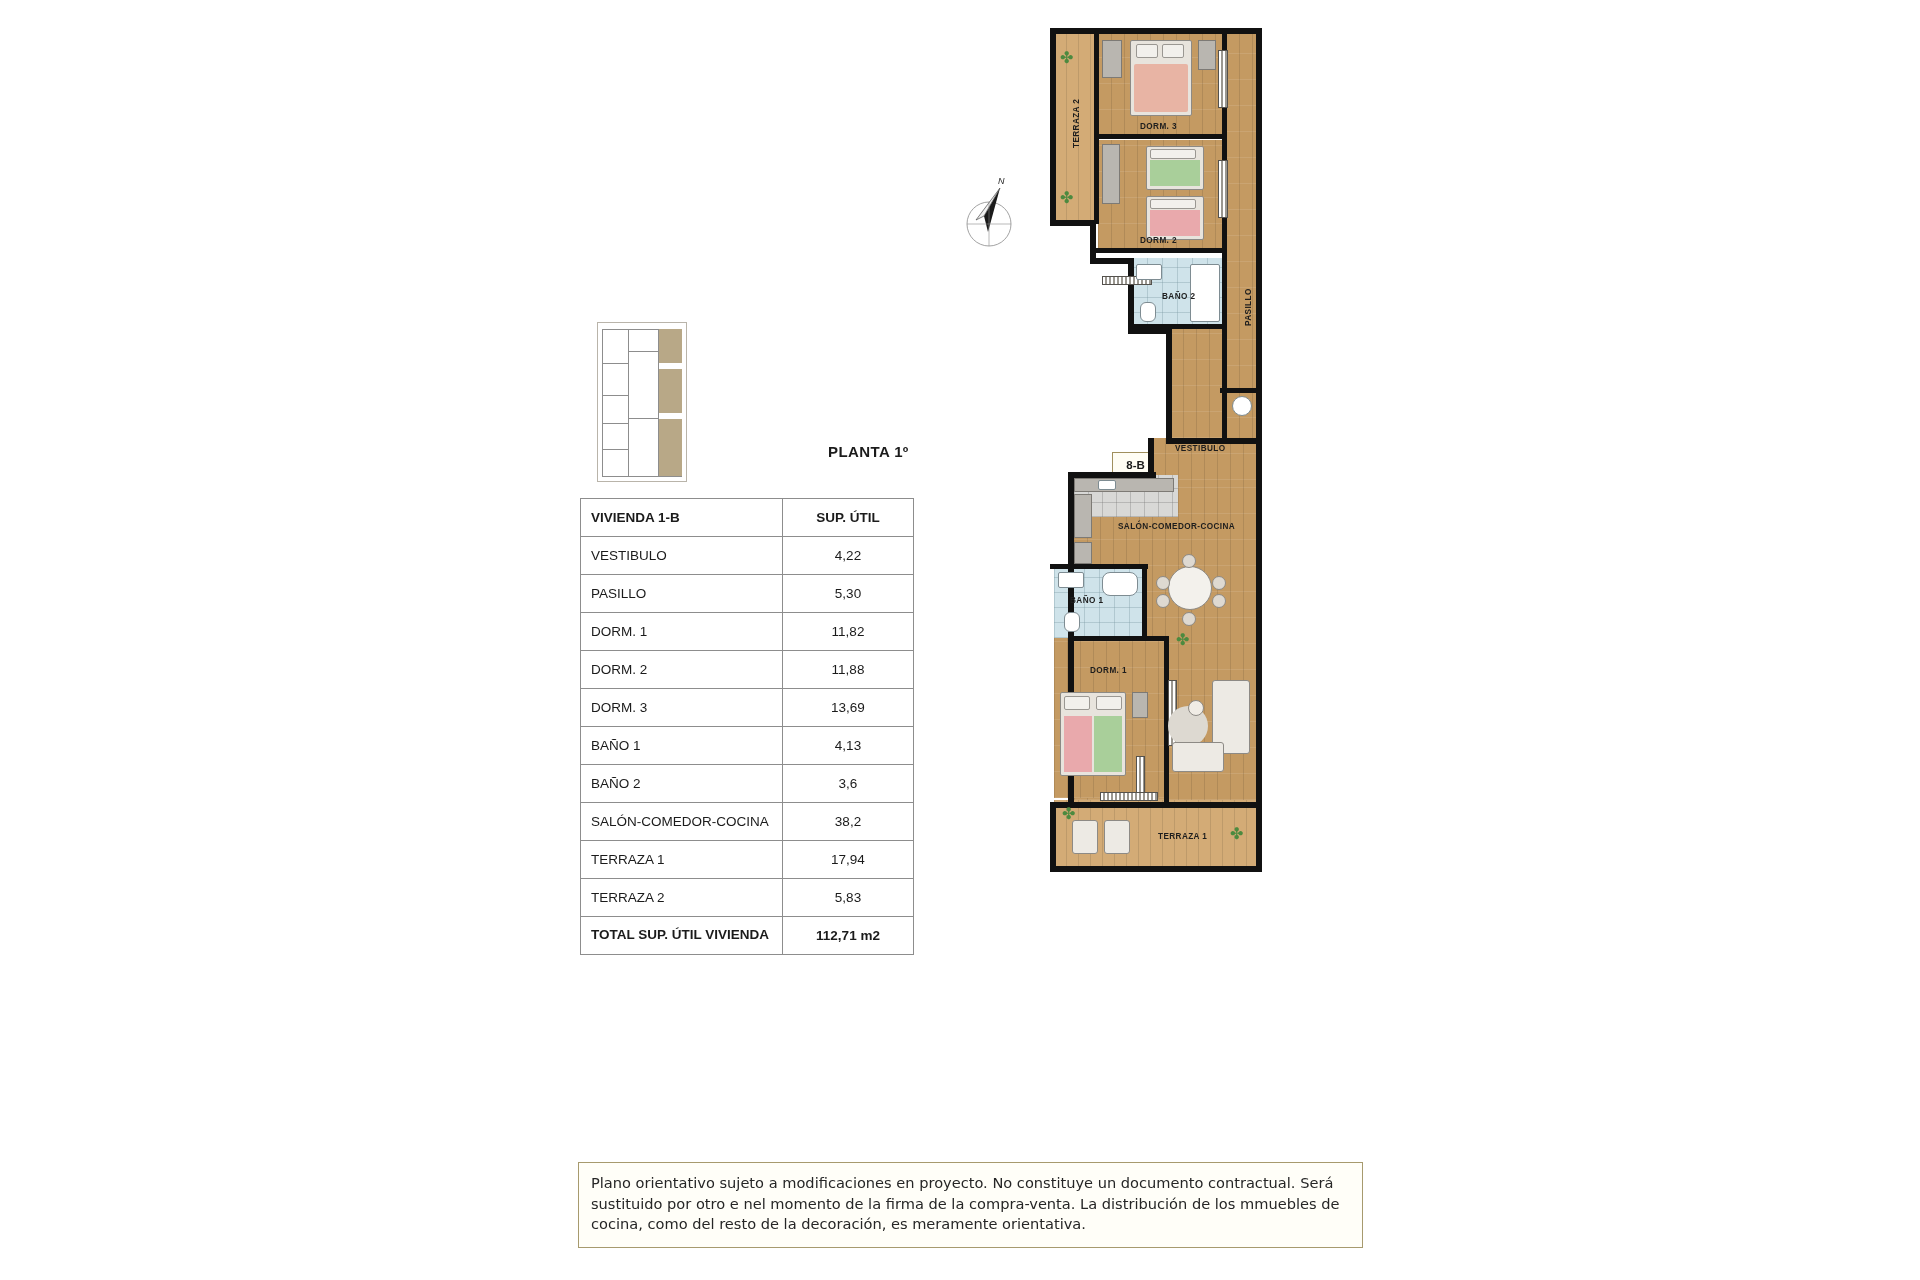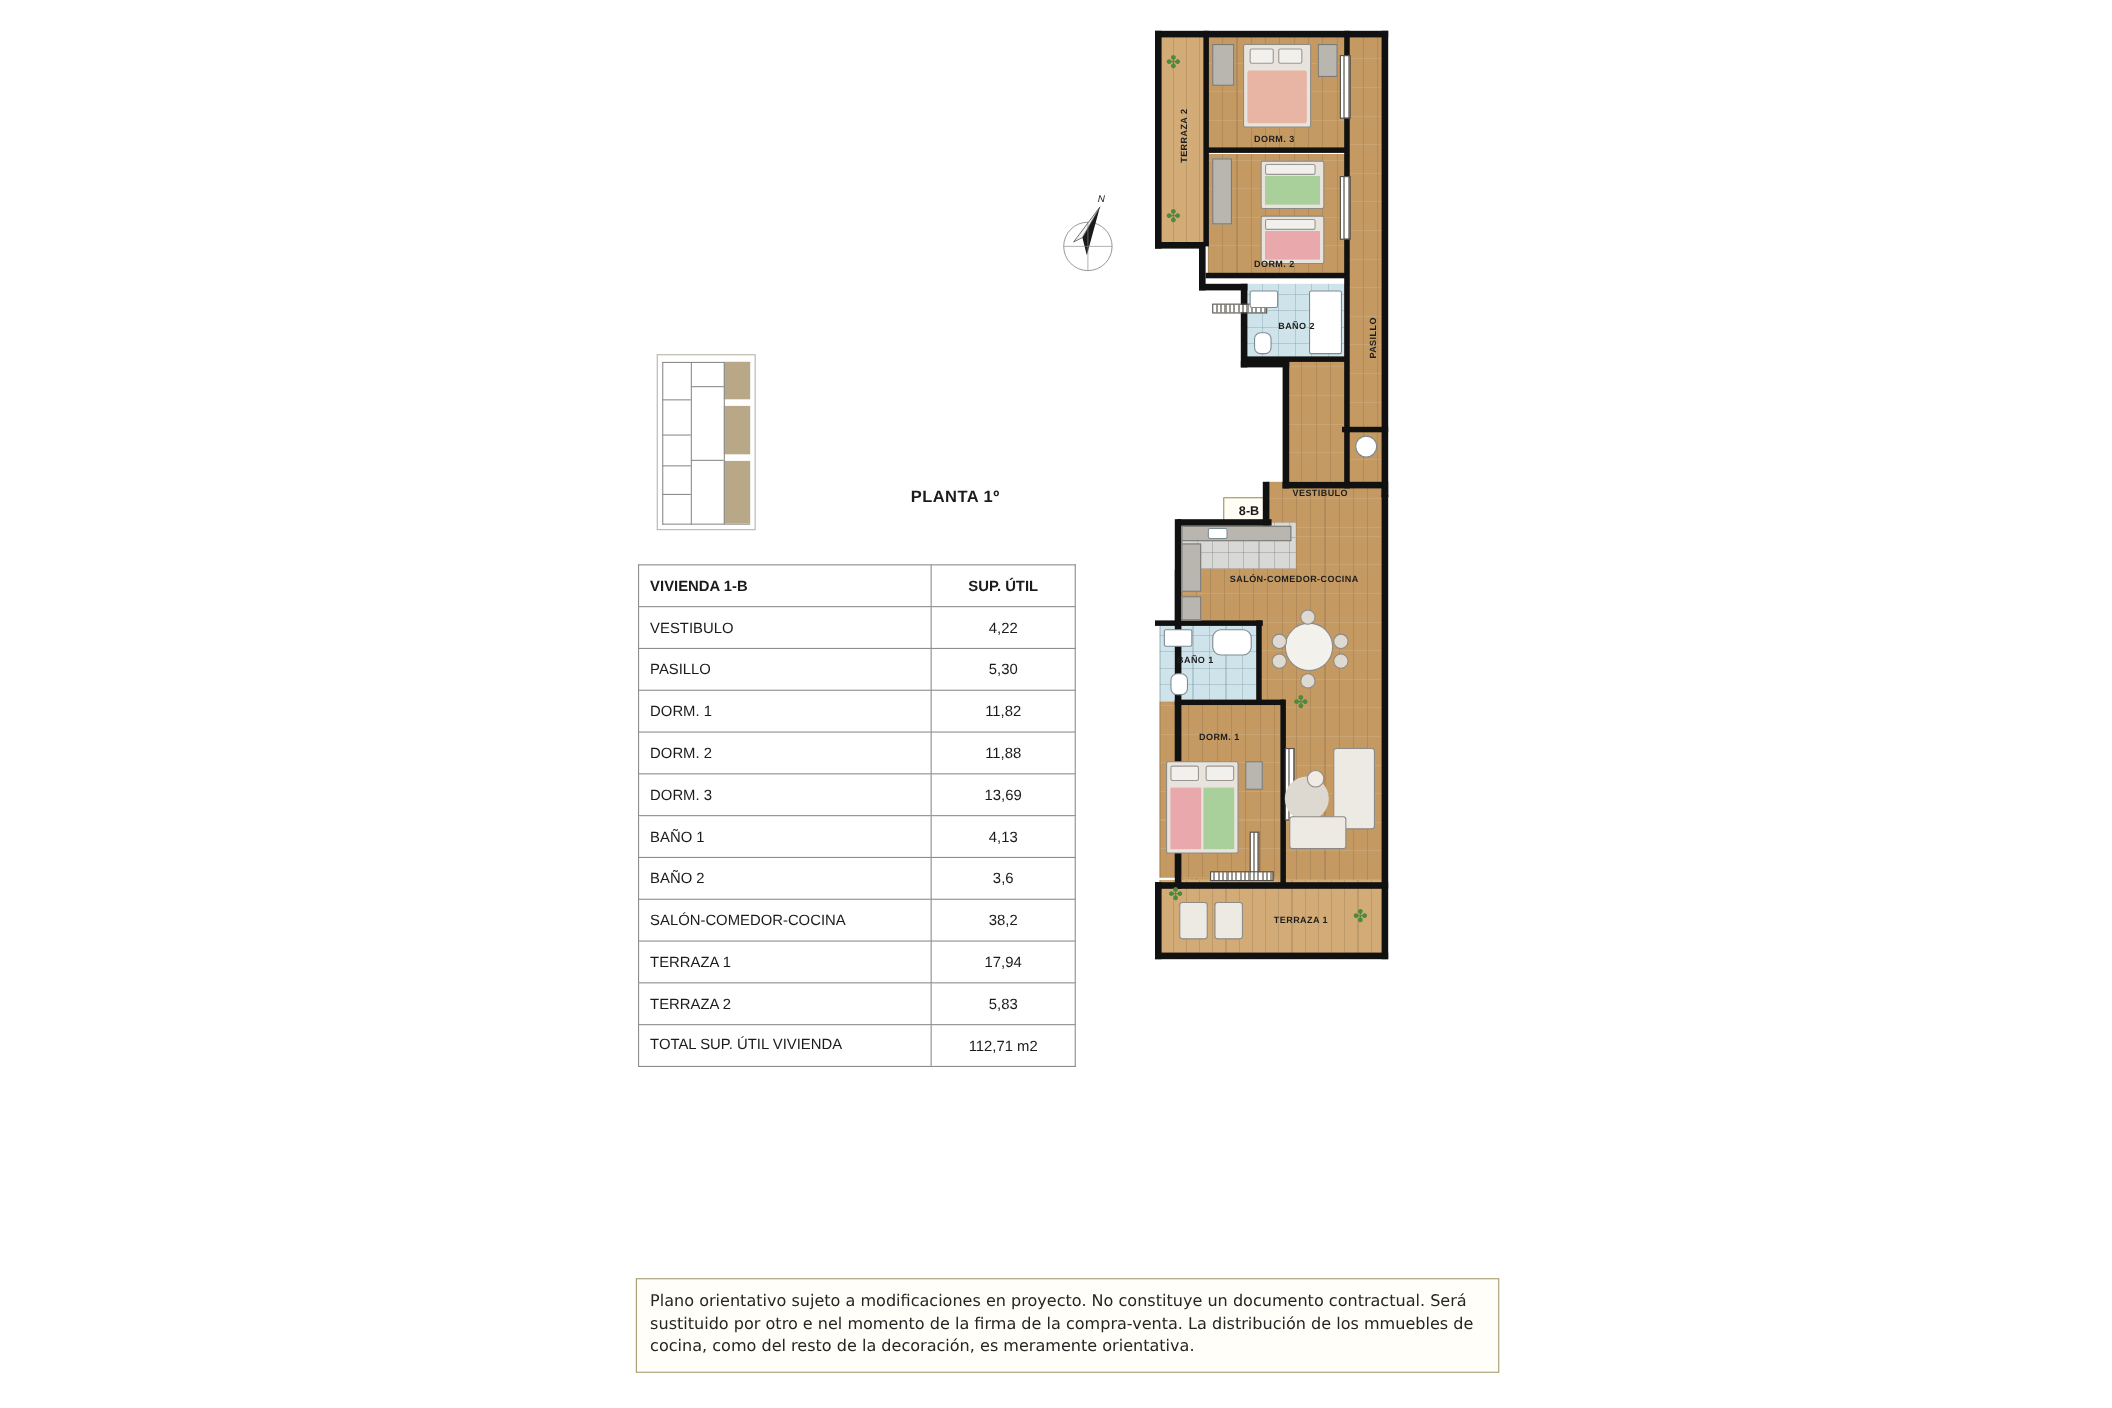--- a/index.html
+++ b/index.html
@@ -43,41 +43,41 @@
     top: 443px;
     font-size: 15px;
     font-weight: bold;
     letter-spacing: 0.4px;
   }
 
   
   #area-table {
     position: absolute;
     left: 580px;
-    top: 513px;
-    width: 398px;
+    top: 498px;
+    width: 334px;
     border-collapse: collapse;
     font-size: 13.5px;
   }
   #area-table td {
     border: 1px solid #8d8d8d;
     padding: 7px 10px;
     height: 23px;
     vertical-align: middle;
   }
   #area-table td.val {
     text-align: center;
     width: 110px;
   }
   #area-table tr.head td {
     font-weight: bold;
     font-size: 13.5px;
   }
   #area-table tr.total td {
-    font-weight: normal;
+    font-weight: bold;
   }
   #area-table tr.total td.lbl { line-height: 1.25; }
 
   
   #compass {
     position: absolute;
     left: 962px;
     top: 176px;
     width: 66px;
     height: 80px;

